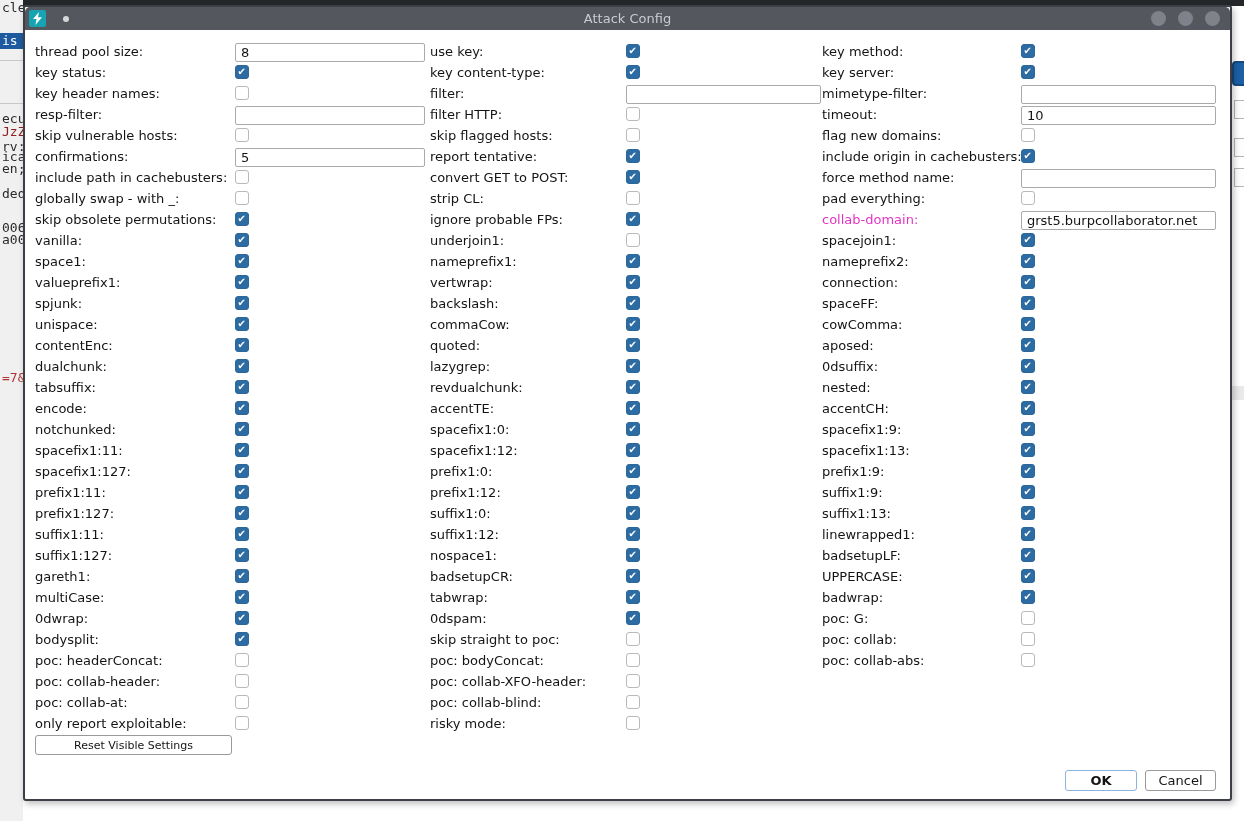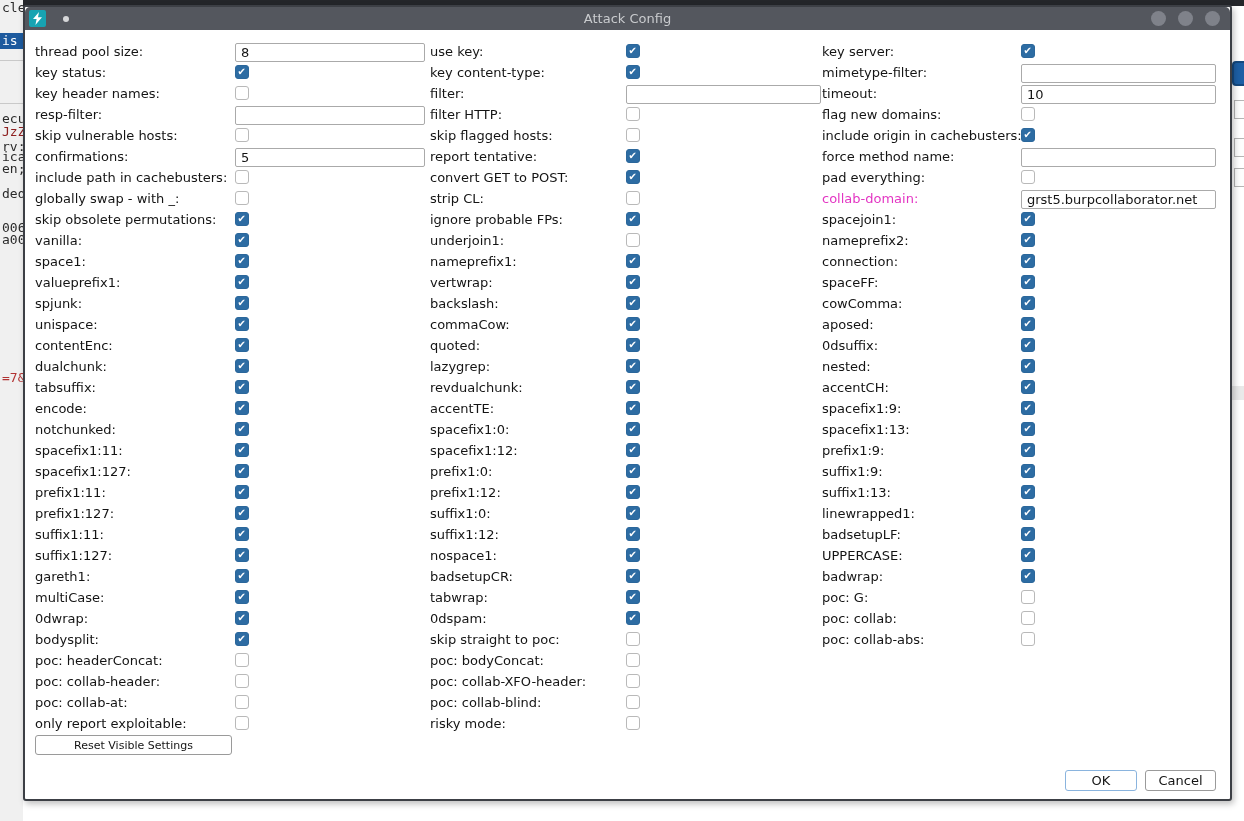--- a/index.html
+++ b/index.html
@@ -43,21 +43,21 @@
   .txt{box-sizing:border-box;height:19px;margin-top:-1px;border:1px solid #aaaaaa;border-radius:2px;
     font-family:"DejaVu Sans","Liberation Sans",sans-serif;font-size:13px;color:#141414;padding:0 5px;background:#fff;}
   #col-0 .txt{width:190px;} #col-1 .txt{width:195px;} #col-2 .txt{width:195px;}
   
   #reset-btn{position:absolute;left:10px;top:705px;width:197px;height:20px;box-sizing:border-box;
     background:#ffffff;border:1px solid #9a9a9a;border-radius:3px;font-size:11px;color:#141414;
     font-family:inherit;line-height:17px;}
   #footer-btns{position:absolute;right:14px;top:740px;display:flex;gap:8px;}
   #footer-btns button{height:21px;box-sizing:border-box;background:#ffffff;border-radius:3px;
     font-size:13px;color:#141414;font-family:inherit;padding:0;}
-  #ok-btn{width:72px;border:1px solid #8ab4de;}
+  #ok-btn{width:72px;border:1px solid #8ab4de;font-weight:bold;}
   #cancel-btn{width:71px;border:1px solid #9a9a9a;}
 </style>
 </head>
 <body>
 
 <div id="bg">
   <div class="topstrip"></div>
   <div class="leftstrip">
     <div class="hline" style="top:60px"></div>
     <div class="hline" style="top:103px"></div>
@@ -359,20 +359,24 @@
           <span class="lbl">poc: collab-blind:</span>
           <span class="ctrl cb"></span>
         </div>
         <div class="row">
           <span class="lbl">risky mode:</span>
           <span class="ctrl cb"></span>
         </div>
       </div>
     <div class="col" id="col-2">
         <div class="row">
+          <span class="lbl">key method:</span>
+          <span class="ctrl cb on"></span>
+        </div>
+        <div class="row">
           <span class="lbl">key server:</span>
           <span class="ctrl cb on"></span>
         </div>
         <div class="row">
           <span class="lbl">mimetype-filter:</span>
           <input type="text" class="ctrl txt" style="">
         </div>
         <div class="row">
           <span class="lbl">timeout:</span>
           <input type="text" class="ctrl txt" value="10" style="">

